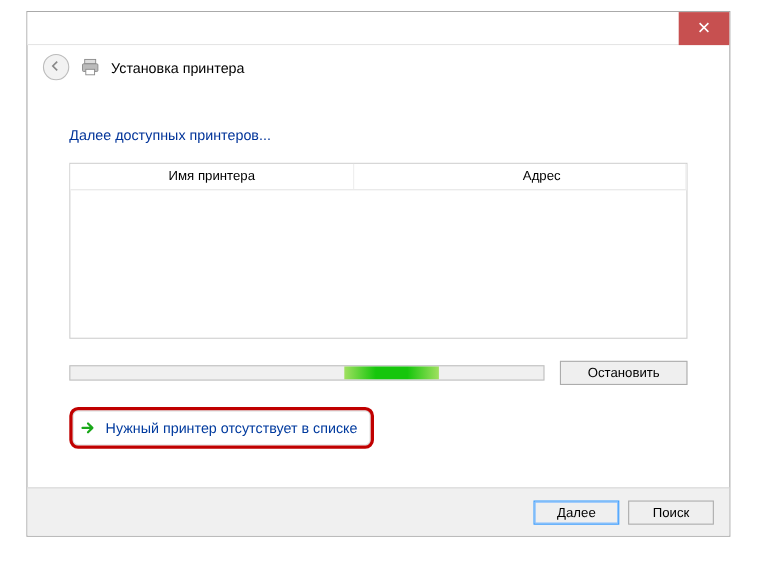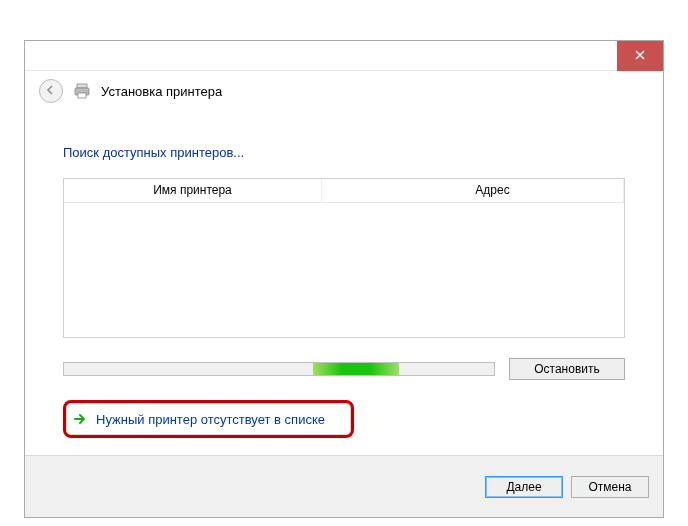--- a/index.html
+++ b/index.html
@@ -14,21 +14,21 @@
   }
   .canvas {
     width: 688px;
     height: 526px;
     background: #fff;
     position: relative;
   }
   .window {
     position: absolute;
     left: 24px;
-    top: 40px;
+    top: 10px;
     width: 640px;
     height: 478px;
     border: 1px solid #aaa;
     background: #fff;
   }
   .titlebar {
     height: 30px;
     background: #fff;
     display: flex;
     justify-content: flex-end;
@@ -127,38 +127,38 @@
     cursor: pointer;
     display: inline-flex;
     align-items: center;
     justify-content: center;
   }
   .cmdlink-wrap {
     margin-top: 20px;
     display: inline-flex;
     align-items: center;
     gap: 8px;
-    padding: 8px 26px 8px 6px;
+    padding: 8px 12px 8px 6px;
     border: 3px solid #c00000;
     border-radius: 8px;
     box-shadow: 0 0 0 1px rgba(0,0,0,.15) inset;
   }
   .arrow {
     width: 16px; height: 16px;
     display: flex; align-items: center; justify-content: center;
   }
   .cmdlink {
     color: #003a9e;
     font-size: 13px;
     cursor: pointer;
   }
   .footer {
     position: absolute;
     left: 0; right: 0; bottom: 0;
-    height: 62px;
+    height: 44px;
     background: #f0f0f0;
     border-top: 1px solid #d8d8d8;
     display: flex;
     justify-content: flex-end;
     align-items: center;
     gap: 8px;
     padding-right: 14px;
   }
   .btn-footer {
     min-width: 78px;
@@ -204,21 +204,21 @@
         <svg width="18" height="18" viewBox="0 0 18 18">
           <rect x="4" y="2" width="10" height="4" fill="#ddd" stroke="#888" stroke-width="0.8"></rect>
           <rect x="2" y="6" width="14" height="7" rx="1" fill="#bbb" stroke="#888" stroke-width="0.8"></rect>
           <rect x="5" y="11" width="8" height="5" fill="#fff" stroke="#888" stroke-width="0.8"></rect>
         </svg>
       </div>
       <div class="header-title">Установка принтера</div>
     </div>
 
     <div class="body">
-      <div class="subtitle">Поиск доступных принтеров...</div>
+      <div class="subtitle">Далее доступных принтеров...</div>
 
       <div class="list">
         <div class="list-head">
           <div class="col col1">Имя принтера</div>
           <div class="col col2">Адрес</div>
         </div>
       </div>
 
       <div class="progress-row">
         <div class="progress">
@@ -232,17 +232,17 @@
           <svg width="16" height="16" viewBox="0 0 16 16">
             <path d="M3 8 H11 M8 4 L12 8 L8 12" stroke="#1aa81a" stroke-width="2" fill="none" stroke-linecap="round" stroke-linejoin="round"></path>
           </svg>
         </span>
         <span class="cmdlink">Нужный принтер отсутствует в списке</span>
       </div>
     </div>
 
     <div class="footer">
       <button class="btn-footer btn-primary">Далее</button>
-      <button class="btn-footer">Отмена</button>
+      <button class="btn-footer">Поиск</button>
     </div>
 
   </div>
 </div>
 
 </body></html>

